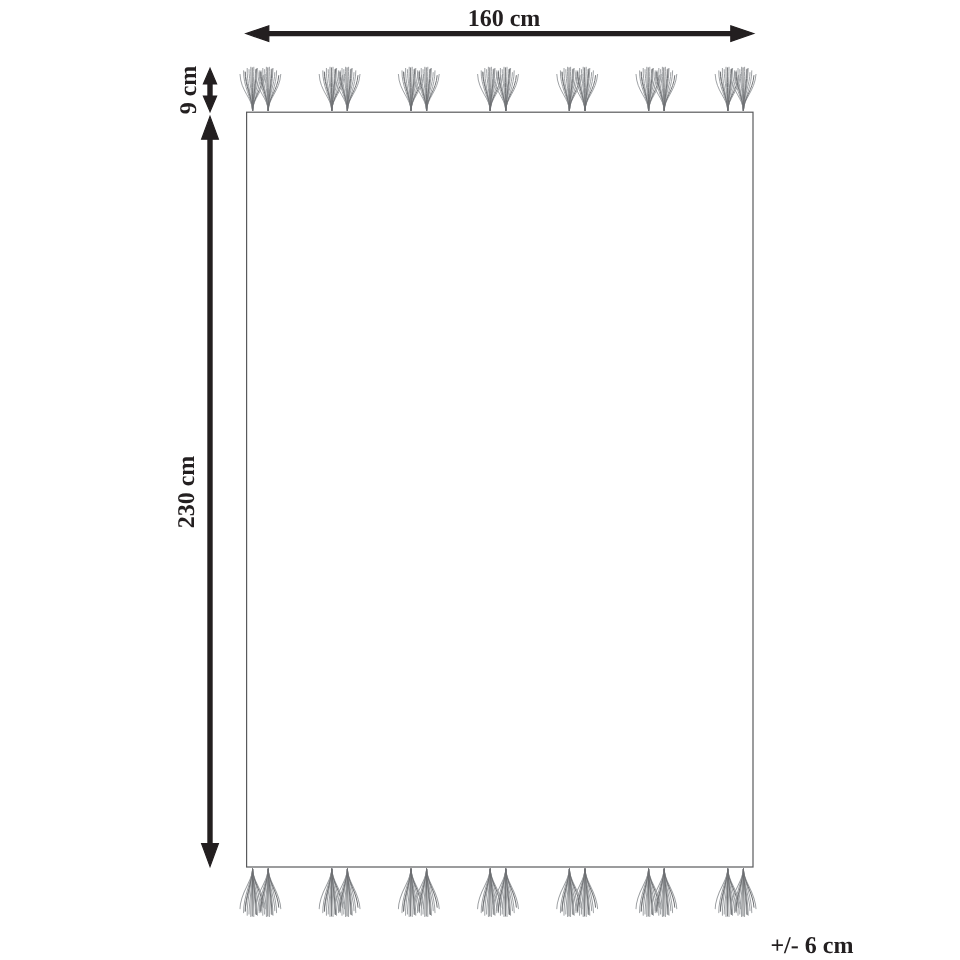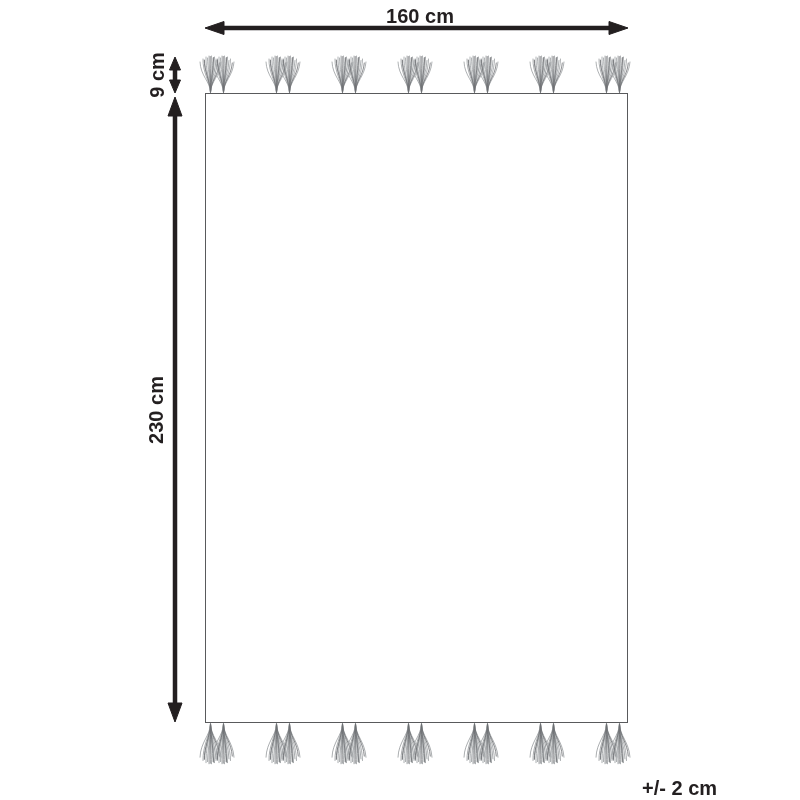--- a/index.html
+++ b/index.html
@@ -1,17 +1,17 @@
 <!DOCTYPE html>
 <html><head>
 <meta charset="utf-8">
 <style>
   html,body{margin:0;padding:0;background:#fff;}
   .canvas{position:relative;width:800px;height:800px;background:#ffffff;overflow:hidden;
-          font-family:Liberation Sans, sans-serif;}
+          font-family:Liberation Serif, serif;}
   .label{position:absolute;font-weight:700;font-size:20px;color:#231f20;
          white-space:nowrap;line-height:1;}
   .width-label{left:420px;top:6px;transform:translateX(-50%);}
   .fringe-label{left:157px;top:75px;transform:translate(-50%,-50%) rotate(-90deg);}
   .height-label{left:156px;top:410px;transform:translate(-50%,-50%) rotate(-90deg);}
   .tolerance-label{left:642px;top:778px;}
   svg{position:absolute;overflow:visible;display:block;}
   .dim{fill:#231f20;stroke:#231f20;}
   .dim line{stroke-width:4.5;}
   .arrow-h{left:205px;top:21px;}
@@ -95,15 +95,15 @@
   <svg class="fringe-bottom" width="423" height="44" viewBox="0 0 423 40" preserveAspectRatio="none">
     <use href="#cluster" x="-6.5"></use>
     <use href="#cluster" x="59.5"></use>
     <use href="#cluster" x="125.5"></use>
     <use href="#cluster" x="191.5"></use>
     <use href="#cluster" x="257.5"></use>
     <use href="#cluster" x="323.5"></use>
     <use href="#cluster" x="389.5"></use>
   </svg>
 
-  <div class="label tolerance-label">+/- 2 cm</div>
+  <div class="label tolerance-label">+/- 6 cm</div>
 
 </div>
 
 </body></html>

